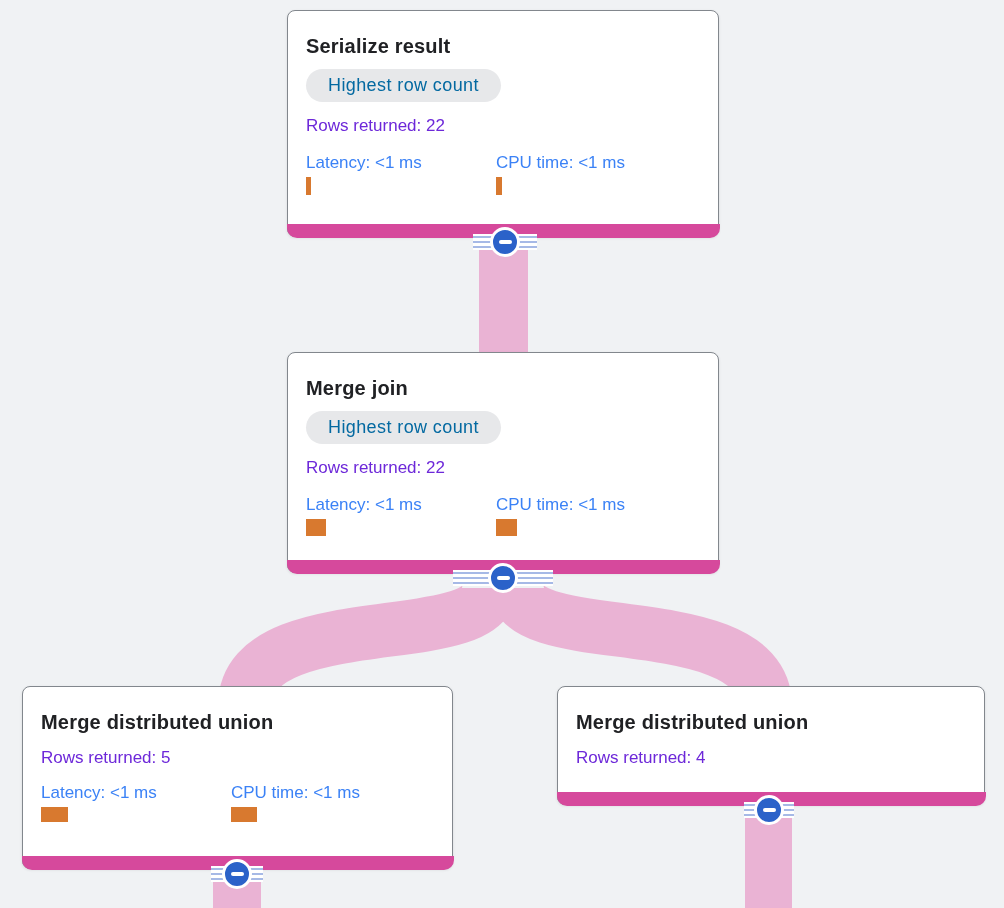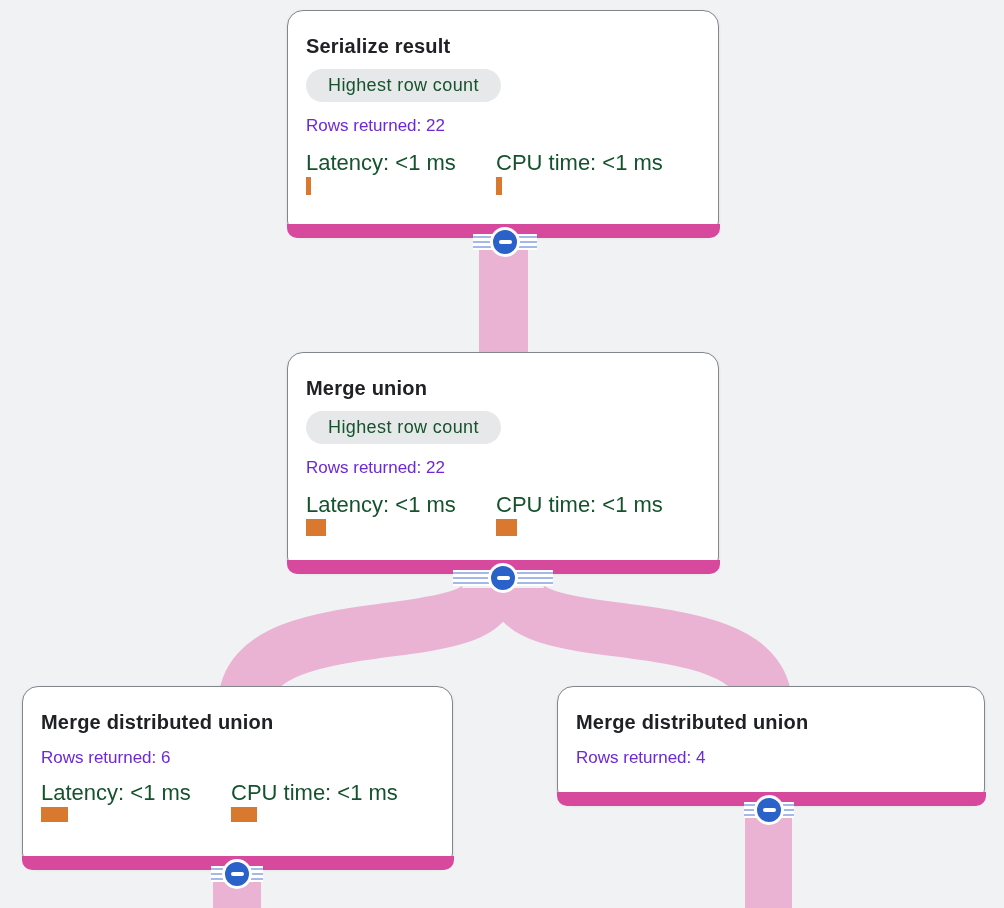--- a/index.html
+++ b/index.html
@@ -6,35 +6,35 @@
   html,body { width:1004px; height:908px; overflow:hidden; }
   body { font-family:"Liberation Sans", sans-serif; background:#f0f2f4; position:relative; }
 
   .canvas { position:absolute; inset:0; }
 
   svg.edges { position:absolute; left:0; top:0; z-index:0; }
 
   
   .card {
     position:absolute; background:#ffffff;
-    border:1.5px solid #82878d; border-radius:16px;
+    border:1.5px solid #82878d; border-radius:8px;
     box-shadow:0 1px 3px rgba(0,0,0,.10);
     padding:22px 18px 0 18px; z-index:2; cursor:pointer;
   }
   .card .title { font-size:20px; font-weight:600; color:#202124; line-height:26px; letter-spacing:.2px; }
   .badge {
     display:inline-block; margin-top:10px; height:33px; line-height:33px;
     padding:0 22px; border-radius:17px; background:#e7e8ea;
-    color:#14532d; font-size:18px; letter-spacing:.4px; font-weight:400;
+    color:#0369a1; font-size:18px; letter-spacing:.4px; font-weight:400;
   }
   .rows { margin-top:11px; font-size:17px; color:#6d28d9; line-height:24px; }
   .card.has-badge .rows { margin-top:12px; }
   .metrics { display:flex; margin-top:13px; }
   .metric { width:190px; }
-  .metric .mlabel { font-size:22px; color:#14532d; line-height:24px; }
+  .metric .mlabel { font-size:17px; color:#3b82f6; line-height:24px; }
   .metric .bar { margin-top:2px; height:17px; background:#d8792f; }
   .accentbar {
     position:absolute; left:-1.5px; right:-1.5px; bottom:-1.5px; height:14px;
     background:#d6499c; border-radius:0 0 10px 10px;
   }
 
   
   .connector { position:absolute; z-index:3; }
   .stripes {
     position:absolute; height:16px; left:0; right:0; top:0;
@@ -75,39 +75,39 @@
       </div>
       <div class="metric">
         <div class="mlabel">CPU time: &lt;1 ms</div>
         <div class="bar" style="height: 18px; width: 6px;"></div>
       </div>
     </div>
     <div class="accentbar"></div>
   </div>
 
   <div class="card has-badge" style="left:287px; top:352px; width:432px; height:221px;">
-    <div class="title">Merge union</div>
+    <div class="title">Merge join</div>
     <div class="badge">Highest row count</div>
     <div class="rows">Rows returned: 22</div>
     <div class="metrics">
       <div class="metric">
         <div class="mlabel">Latency: &lt;1 ms</div>
         <div class="bar" style="width: 20px;"></div>
       </div>
       <div class="metric">
         <div class="mlabel">CPU time: &lt;1 ms</div>
         <div class="bar" style="width: 21px;"></div>
       </div>
     </div>
     <div class="accentbar"></div>
   </div>
 
   <div class="card" style="left:22px; top:686px; width:431px; height:183px;">
     <div class="title">Merge distributed union</div>
-    <div class="rows">Rows returned: 6</div>
+    <div class="rows">Rows returned: 5</div>
     <div class="metrics" style="margin-top:11px">
       <div class="metric">
         <div class="mlabel">Latency: &lt;1 ms</div>
         <div class="bar" style="height: 15px; width: 27px;"></div>
       </div>
       <div class="metric">
         <div class="mlabel">CPU time: &lt;1 ms</div>
         <div class="bar" style="height: 15px; width: 26px;"></div>
       </div>
     </div>

